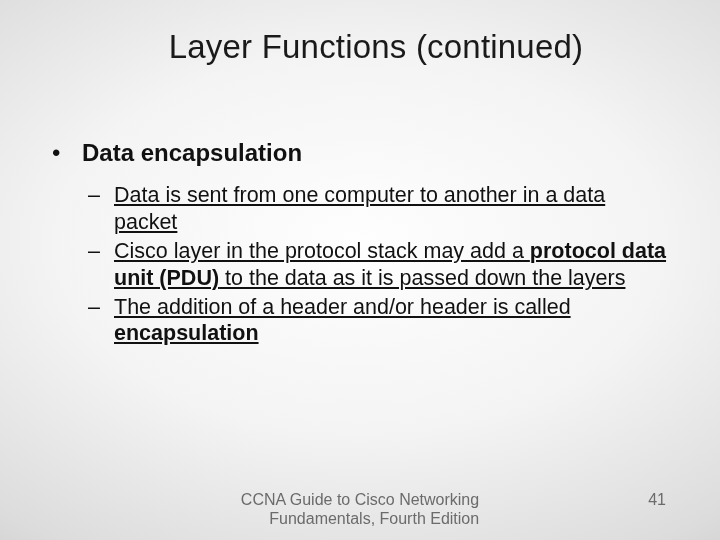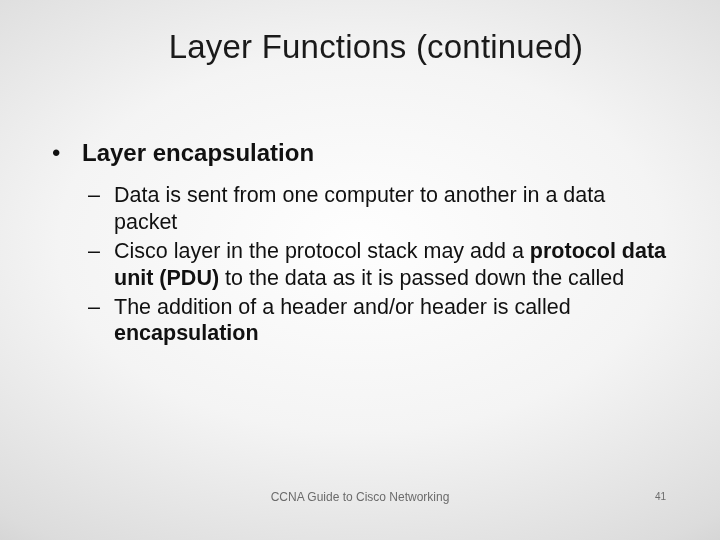--- a/index.html
+++ b/index.html
@@ -63,78 +63,80 @@
     font-weight: normal;
     line-height: 1.25;
     margin-bottom: 2px;
   }
   .l2 .dash {
     width: 26px;
     flex: 0 0 26px;
   }
   .l2 .txt {
     flex: 1;
+    text-decoration: underline;
   }
   .l2 .txt b {
     font-weight: bold;
   }
   .footer {
     position: absolute;
     bottom: 10px;
     left: 0;
     width: 100%;
     height: 40px;
   }
   .footer-center {
     position: absolute;
     left: 50%;
     transform: translateX(-50%);
     text-align: right;
-    font-size: 12px;
+    font-size: 16px;
     color: #6b6b6b;
     line-height: 1.2;
     white-space: nowrap;
   }
   .footer-right {
     position: absolute;
     right: 54px;
     top: 1px;
-    font-size: 10px;
+    font-size: 16px;
     color: #6b6b6b;
     margin-left: 40px;
   }
 </style>
 </head>
 <body>
 
 <div class="slide">
 
   <div class="title">Layer Functions (continued)</div>
 
   <div class="body">
     <div class="l1">
       <div class="bullet">•</div>
-      <div>Layer encapsulation</div>
+      <div>Data encapsulation</div>
     </div>
     <div class="l2-wrap">
       <div class="l2">
         <div class="dash">–</div>
         <div class="txt"><span>Data is sent from one computer to another in a data packet</span><b></b><span></span></div>
       </div>
       <div class="l2">
         <div class="dash">–</div>
-        <div class="txt"><span>Cisco layer in the protocol stack may add a </span><b>protocol data unit (PDU)</b><span> to the data as it is passed down the called</span></div>
+        <div class="txt"><span>Cisco layer in the protocol stack may add a </span><b>protocol data unit (PDU)</b><span> to the data as it is passed down the layers</span></div>
       </div>
       <div class="l2">
         <div class="dash">–</div>
         <div class="txt"><span>The addition of a header and/or header is called </span><b>encapsulation</b><span></span></div>
       </div>
     </div>
   </div>
 
   <div class="footer">
     <div class="footer-center">
       <span>CCNA Guide to Cisco Networking</span><br>
+      <span>Fundamentals, Fourth Edition</span>
     </div>
     <div class="footer-right">41</div>
   </div>
 
 </div>
 
 </body></html>

